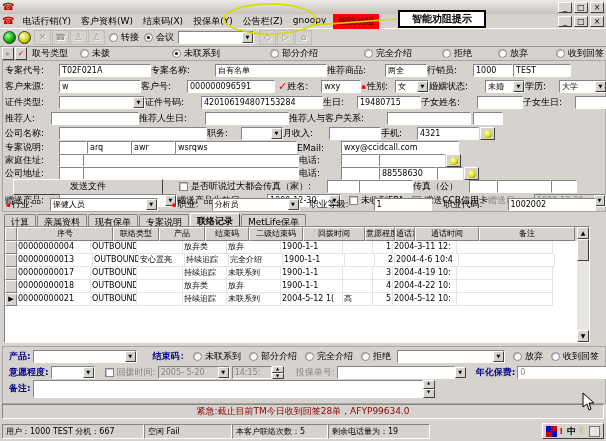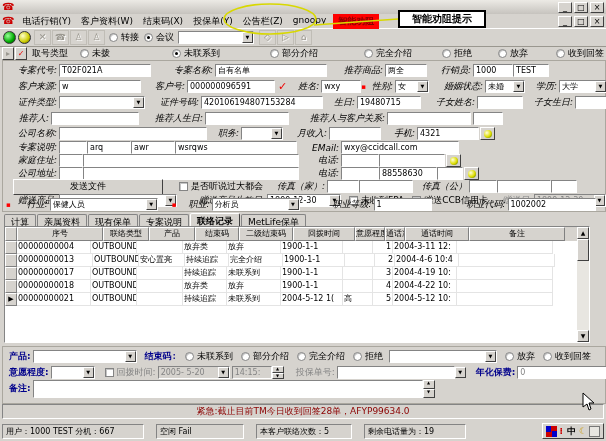--- a/index.html
+++ b/index.html
@@ -34,21 +34,21 @@
   .chk{display:inline-block;width:9px;height:9px;background:#fff;border:1px solid #848484;
       box-shadow:inset 1px 1px 0 #c4c4c4;vertical-align:middle;box-sizing:border-box;flex:none;}
   .rlbl{margin-left:3px;white-space:nowrap;}
   .dialrow{position:absolute;top:47px;left:0;width:606px;height:13px;display:flex;align-items:center;padding:0 2px;box-sizing:border-box;}
   .sbtn{width:16px;height:13px;background:#d6d3ce;border:1px solid;border-color:#fff #404040 #404040 #fff;
       text-align:center;line-height:11px;font-size:8px;margin-right:1px;box-sizing:border-box;}
   .caption{color:#000;margin:0 6px 0 4px;white-space:nowrap;}
   
   .formpanel{position:absolute;top:60px;left:2px;width:602px;height:150px;border:1px solid #aaa79f;background:#d6d3ce;}
   .fr{position:absolute;left:2px;display:flex;align-items:center;height:13px;white-space:nowrap;}
-  .lb{text-align:right;padding-right:2px;white-space:nowrap;flex:none;font-style:italic;}
+  .lb{text-align:left;padding-right:2px;white-space:nowrap;flex:none;}
   .in{height:13px;box-sizing:border-box;border:1px solid;border-color:#848484 #fff #fff #848484;background:#fff;
       font:8px "DejaVu Sans",sans-serif;padding:0 2px;flex:none;}
   .req{color:#f00;font-size:7px;margin-right:1px;flex:none;}
   .dial{width:15px;height:13px;background:#d6d3ce;border:1px solid;border-color:#fff #404040 #404040 #fff;
       box-sizing:border-box;display:flex;align-items:center;justify-content:center;margin-left:1px;flex:none;}
   .dial i{width:8px;height:8px;border-radius:50%;background:radial-gradient(circle at 35% 35%,#ffd,#dd0 55%,#460);}
   .vchk{color:#e00;font-weight:bold;font-size:11px;margin-left:3px;flex:none;}
   .pbtn{width:148px;height:14px;background:#d6d3ce;border:1px solid;border-color:#fff #404040 #404040 #fff;
       text-align:center;line-height:12px;flex:none;}
   .gray{color:#848484;}
@@ -77,21 +77,21 @@
   .bottompanel{position:absolute;top:346px;left:2px;width:602px;height:56px;border:1px solid #aaa79f;}
   .bl{color:#00008b;font-weight:bold;white-space:nowrap;}
   .spin{width:12px;height:13px;display:flex;flex-direction:column;flex:none;}
   .spin b{flex:1;background:#d6d3ce;border:1px solid;border-color:#fff #404040 #404040 #fff;
       font-size:4px;line-height:4px;text-align:center;box-sizing:border-box;font-weight:normal;}
   .marquee{position:absolute;top:404px;left:2px;width:602px;height:15px;background:#d6d3ce;
       border:1px solid;border-color:#848484 #fff #fff #848484;box-sizing:border-box;
       text-align:center;line-height:13px;color:#8b0000;}
   .statusbar{position:absolute;top:421px;left:0;width:606px;height:20px;display:flex;align-items:center;padding:0 2px;box-sizing:border-box;}
   .seg{height:15px;border:1px solid;border-color:#848484 #fff #fff #848484;box-sizing:border-box;
-      line-height:13px;padding:0 3px;margin-right:12px;overflow:hidden;white-space:nowrap;font-size:8px;flex:none;}
+      line-height:13px;padding:0 3px;margin-right:0;overflow:hidden;white-space:nowrap;font-size:8px;flex:none;}
   .tray{margin-left:auto;display:flex;align-items:center;height:16px;background:#d6d3ce;
       border:1px solid;border-color:#fff #404040 #404040 #fff;padding:0 2px;box-sizing:border-box;}
   .ticon{width:11px;height:11px;margin:0 1px;flex:none;}
   .ticon.flag{background:conic-gradient(#c00 0 25%,#00c 0 50%,#c00 0 75%,#00c 0);}
   .ticon.kbd{background:#e8e6e1;border:1px solid #777;box-sizing:border-box;}
   .tlang{font-size:9px;font-weight:bold;margin:0 2px;}
   .tmoon{color:#c90;font-size:9px;margin:0 1px;}
   .overlay{position:absolute;left:0;top:0;pointer-events:none;}
   .callout{position:absolute;left:398px;top:10px;width:88px;height:18px;background:#fff;border:2px solid #000;
       box-sizing:border-box;text-align:center;font-size:10px;font-weight:bold;line-height:14px;z-index:60;}
@@ -190,21 +190,21 @@
 
     <div class="fr" style="top:3px;">
       <span class="lb" style="width:52px;">专案代号:</span>
       <input class="in" style="width: 92px;" value="T02F021A">
       <span class="lb" style="width:62px;">专案名称:</span>
       <input class="in" style="width: 112px;" value="自有名单">
       <span class="lb" style="width:56px;">推荐商品:</span>
       <input class="in" style="width: 42px;" value="两全">
       <span class="lb" style="width:44px;">行销员:</span>
       <input class="in" style="width: 40px;" value="1000">
-      <input class="in" style="width: 36px;" value="TEST">
+      <input class="in" style="width: 58px;" value="TEST">
     </div>
 
     <div class="fr" style="top:19px;">
       <span class="lb" style="width:52px;">客户来源:</span>
       <input class="in" style="width: 82px;" value="w">
       <span class="lb" style="width:44px;">客户号:</span>
       <input class="in" style="width: 88px;" value="000000096591">
       <span class="vchk">✓</span>
       <span class="lb" style="width:32px;">姓名:</span>
       <input class="in" style="width: 40px;" value="wxy">
@@ -383,21 +383,21 @@
       <span class="tab">亲属资料</span>
       <span class="tab">现有保单</span>
       <span class="tab">专案说明</span>
       <span class="tab active">联络记录</span>
       <span class="tab">MetLife保单</span>
     </div>
 
   <div class="gridwrap">
     <div class="gh" id="grid-head">
         <span class="c" style="width: 12px;"></span>
-        <span class="c" style="width: 86px;">序号</span>
+        <span class="c" style="width: 96px;">序号</span>
         <span class="c" style="width: 46px;">联络类型</span>
         <span class="c" style="width: 46px;">产品</span>
         <span class="c" style="width: 44px;">结束码</span>
         <span class="c" style="width: 54px;">二级结束码</span>
         <span class="c" style="width: 62px;">回拨时间</span>
         <span class="c" style="width: 30px;">意愿程度</span>
         <span class="c" style="width: 20px;">通话次数</span>
         <span class="c" style="width: 64px;">通话时间</span>
         <span class="c" style="width: 96px;">备注</span>
       </div>
@@ -475,21 +475,21 @@
     </div>
   </div>
 
   <div class="bottompanel">
     <div class="fr" style="top:3px;left:6px;">
       <span class="bl">产品:</span>
       <span class="combo" style="width:104px;margin-left:2px;">
         <span class="cval"></span>
         <span class="da">▼</span>
       </span>
-      <span class="bl" style="margin-left:8px;font-family:Liberation Mono, monospace;">结束码:</span>
+      <span class="bl" style="margin-left:16px;font-family:Liberation Mono, monospace;">结束码:</span>
       <span id="end-left" style="display:flex;align-items:center;">
           <span style="display: flex; align-items: center; margin-left: 8px;">
             <span class="radio"></span>
             <span class="rlbl">未联系到</span>
           </span>
           <span style="display: flex; align-items: center; margin-left: 8px;">
             <span class="radio"></span>
             <span class="rlbl">部分介绍</span>
           </span>
           <span style="display: flex; align-items: center; margin-left: 8px;">

